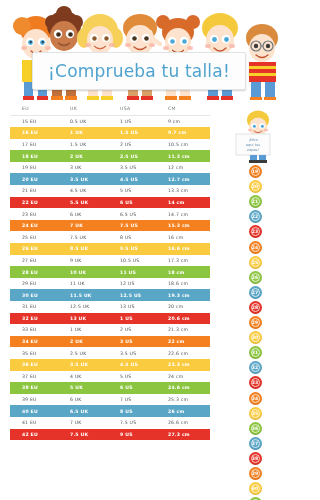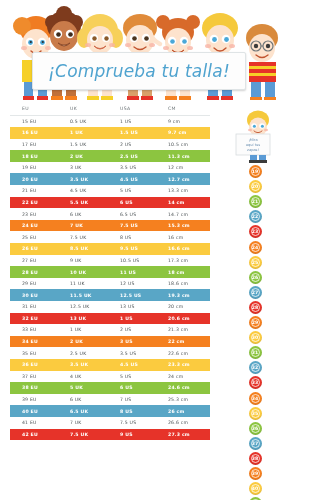--- a/index.html
+++ b/index.html
@@ -17,21 +17,20 @@
   .banner {
     position:absolute; left:32px; top:52px; width:214px; height:38px;
     background:#fdfdfd; border:1px solid #dfe4e6; border-radius:2px;
     box-shadow:0 1px 2px rgba(0,0,0,.18);
     display:flex; align-items:center; justify-content:center;
     z-index: 5;
   }
   .banner-title {
     color:#4fa3cf; font-size:17px; letter-spacing:.2px; white-space:nowrap;
     font-family:"DejaVu Sans", sans-serif;
-    font-style:italic;
   }
 
   
   .table-wrap { position:absolute; left:10px; top:104px; width:200px; }
   table { border-collapse:collapse; width:200px; table-layout:fixed; }
   thead th {
     font-size:4.6px; color:#6f7679; font-weight:400; text-align:left;
     padding:2px 0 4px 0; letter-spacing:.3px;
   }
   thead tr { border-bottom:1px solid #e3e7e8; }

